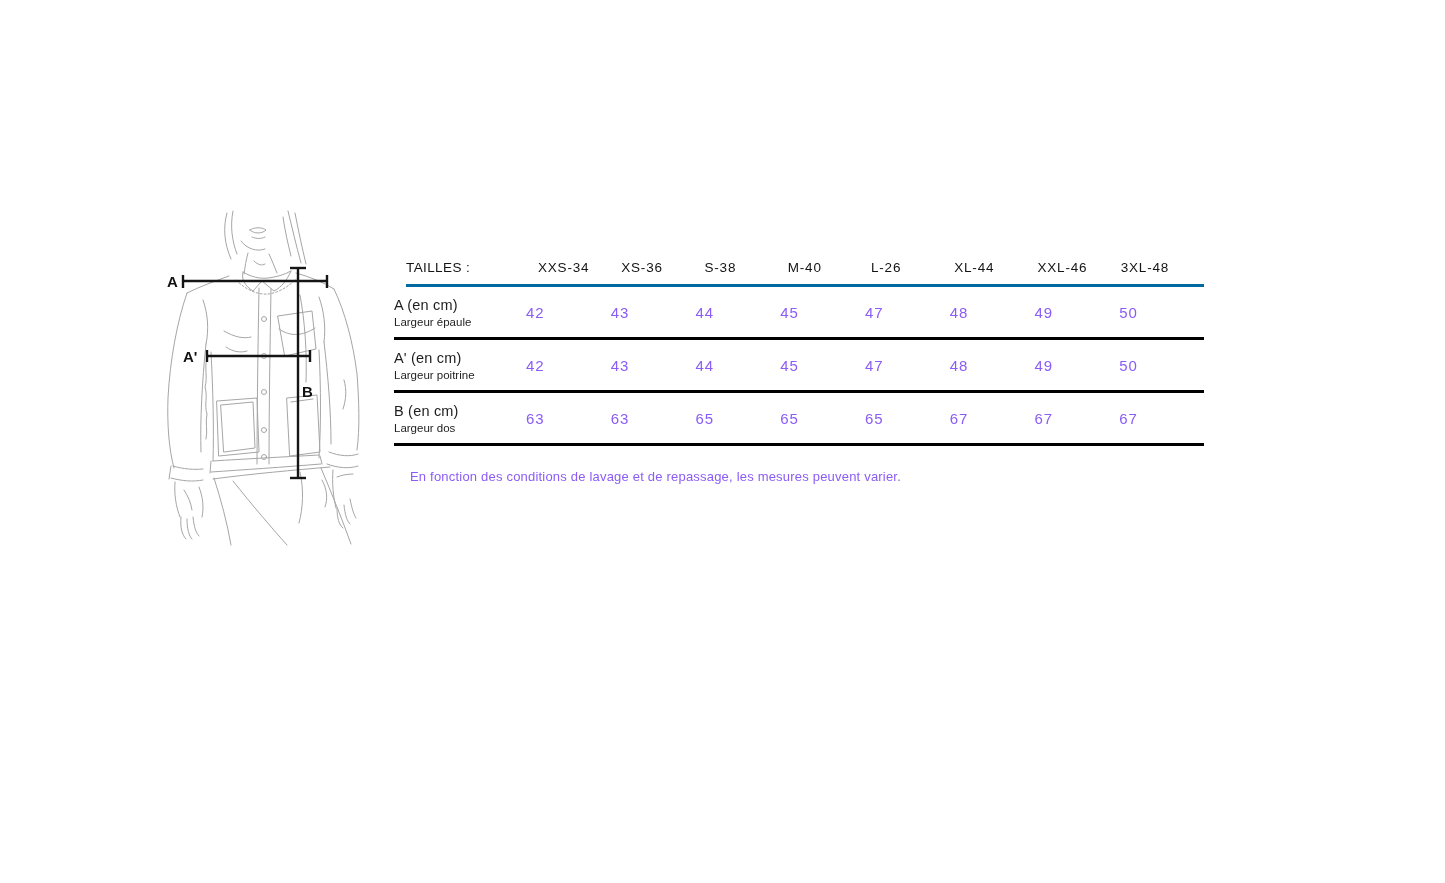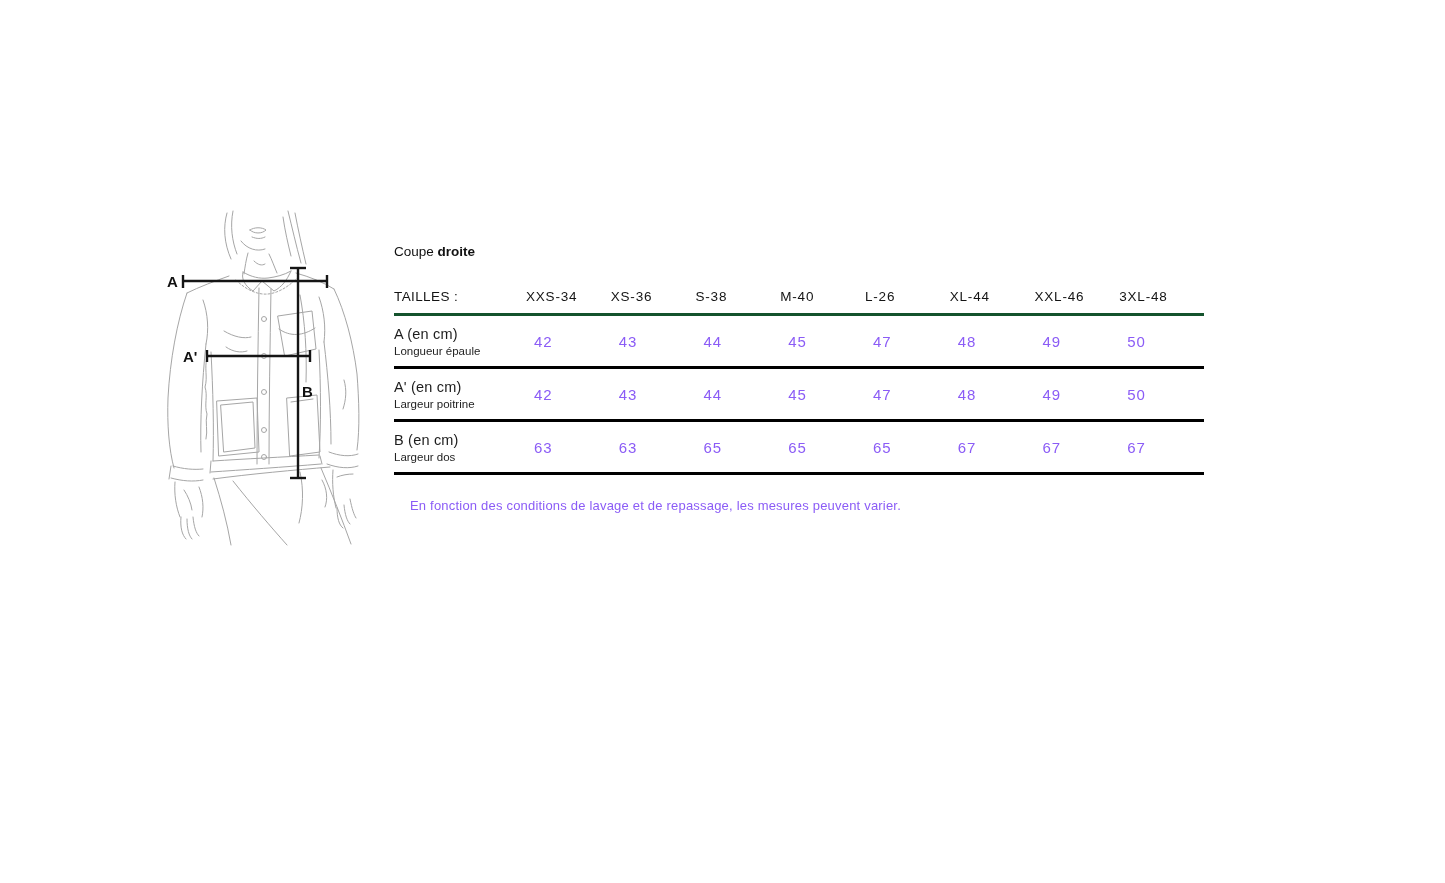--- a/index.html
+++ b/index.html
@@ -20,22 +20,22 @@
   }
   .cut-line{margin:14px 0 0 0;font-size:13.5px;color:#111;}
   .cut-line b{font-weight:700;}
 
   .size-table{margin-top:21px;width:810px;}
   .trow{
     display:grid;
     grid-template-columns:132px repeat(8,1fr);
     align-items:center;
   }
-  .trow.head{height:33px;border-bottom:3px solid #14532d;}
-  .trow.body-row{height:50px;border-bottom:3px solid #000;gap:8px;}
+  .trow.head{height:33px;border-bottom:3px solid #0369a1;margin-left:12px;}
+  .trow.body-row{height:50px;border-bottom:3px solid #000;}
   .th-label{font-size:13.5px;letter-spacing:.4px;color:#141414;}
   .th-size{font-size:13.5px;letter-spacing:.8px;text-align:left;color:#141414;}
   .rowlabel{display:flex;flex-direction:column;justify-content:center;gap:3px;}
   .measure{font-size:14.5px;color:#1d1d1d;letter-spacing:.2px;}
   .desc{font-size:11.5px;color:#232323;}
   .cell{font-size:15px;letter-spacing:1px;text-align:left;color:#8b5cf6;}
 
   .note{margin:23px 0 0 16px;font-size:13px;letter-spacing:.2px;color:#8b5cf6;}
 </style>
 </head>
@@ -149,40 +149,39 @@
       <g fill="#111" font-family="Liberation Sans, sans-serif" font-size="15" font-weight="700">
         <text x="167" y="287">A</text>
         <text x="183" y="362">A'</text>
         <text x="302" y="397">B</text>
       </g>
     </svg>
   </div>
 
   <div class="content">
 
-    <p class="cut-line"><span>Coupe</span>&nbsp;<b>droite</b></p>
 
     <div class="size-table">
 
       <div class="trow head">
         <div class="th-label">TAILLES :</div>
         <div class="th-size">XXS-34</div>
         <div class="th-size">XS-36</div>
         <div class="th-size">S-38</div>
         <div class="th-size">M-40</div>
         <div class="th-size">L-26</div>
         <div class="th-size">XL-44</div>
         <div class="th-size">XXL-46</div>
         <div class="th-size">3XL-48</div>
       </div>
 
       <div class="trow body-row">
         <div class="rowlabel">
           <div class="measure">A (en cm)</div>
-          <div class="desc">Longueur épaule</div>
+          <div class="desc">Largeur épaule</div>
         </div>
         <div class="cell">42</div>
         <div class="cell">43</div>
         <div class="cell">44</div>
         <div class="cell">45</div>
         <div class="cell">47</div>
         <div class="cell">48</div>
         <div class="cell">49</div>
         <div class="cell">50</div>
       </div>

